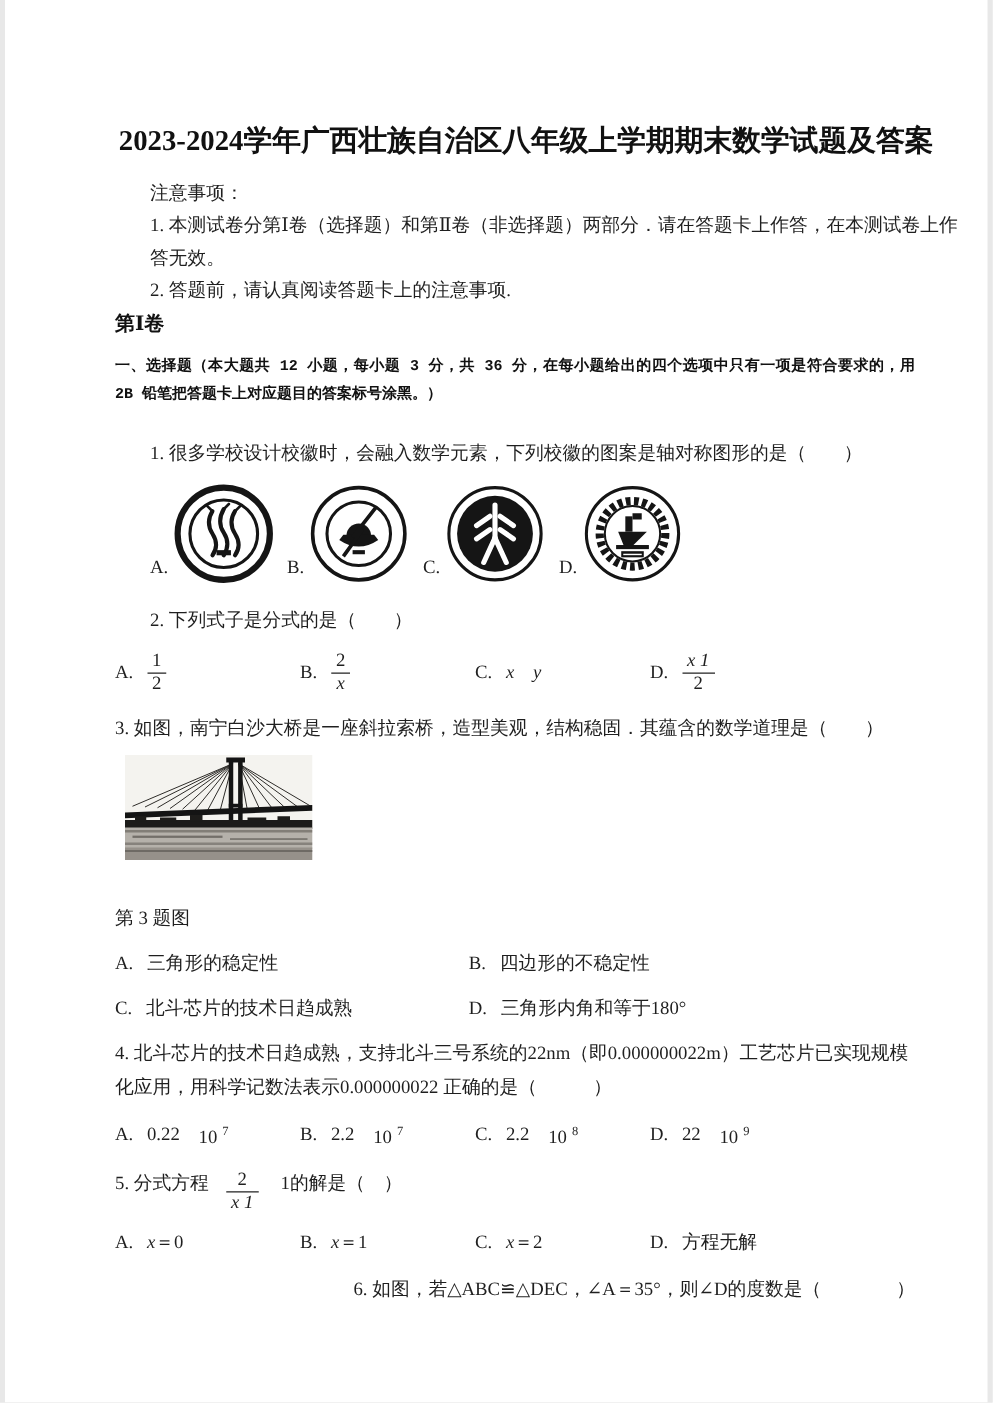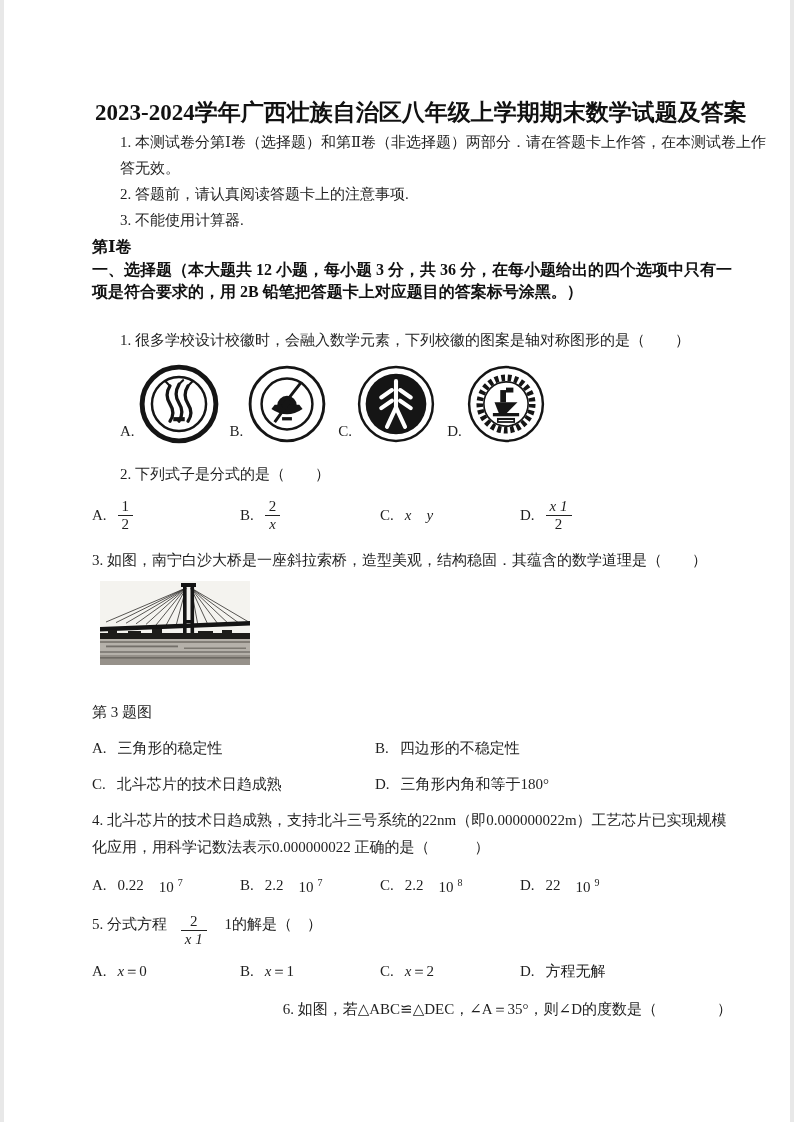--- a/index.html
+++ b/index.html
@@ -22,21 +22,21 @@
     text-align:center;
     font-size:23px;
     line-height:33px;
     font-weight:700;
     color:#111;
   }
   .indent { margin-left:28px; }
   .notes-head { margin-top:13px; line-height:26px; }
   .note { line-height:26px; width:652px; }
   .part-head { font-weight:700; font-size:16px; margin-top:3px; line-height:22px; color:#111; }
-  .sec-head { font-weight:700; font-size:16px; line-height:22px; margin-top:1px; text-align:justify; color:#111; }
+  .sec-head { font-weight:700; font-size:12px; line-height:22px; margin-top:11px; text-align:justify; color:#111;font-family:Liberation Mono, monospace; }
   .q { line-height:22px; }
   .q1 { margin-top:26px; }
   .badges-row { display:flex; align-items:flex-end; margin:12px 0 0 28px; }
   .badge-item { display:flex; align-items:flex-end; margin-right:10px; }
   .badge-item .olabel { margin-right:3px; padding-bottom:3px; }
   svg.badge { width:82px; height:82px; display:block; }
   .q2 { margin-top:18px; }
   .opts4 { display:grid; grid-template-columns:148px 140px 140px auto; align-items:center; }
   .optsq2 { margin-top:4px; min-height:52px; }
   .opt { display:flex; align-items:center; }
@@ -61,23 +61,23 @@
   .q6 { margin-top:16px;text-align:right; }
   .rest { white-space:nowrap; }
 </style>
 </head>
 <body>
 
 <div class="page">
 
   <div class="title">2023-2024学年广西壮族自治区八年级上学期期末数学试题及答案</div>
 
+  <div class="notes-head indent">注意事项：</div>
   <div class="note indent">1.  本测试卷分第Ⅰ卷（选择题）和第Ⅱ卷（非选择题）两部分．请在答题卡上作答，在本测试卷上作答无效。</div>
   <div class="note indent">2.  答题前，请认真阅读答题卡上的注意事项.</div>
-  <div class="note indent">3.  不能使用计算器.</div>
 
   <div class="part-head">第Ⅰ卷</div>
   <div class="sec-head">一、选择题（本大题共 12 小题，每小题 3 分，共 36 分，在每小题给出的四个选项中只有一项是符合要求的，用 2B 铅笔把答题卡上对应题目的答案标号涂黑。）</div>
 
   <div class="q q1 indent">1.  很多学校设计校徽时，会融入数学元素，下列校徽的图案是轴对称图形的是（　　）</div>
 
   <div class="badges-row">
     <div class="badge-item">
       <span class="olabel">A.</span>
       <svg class="badge" viewBox="0 0 100 100">

